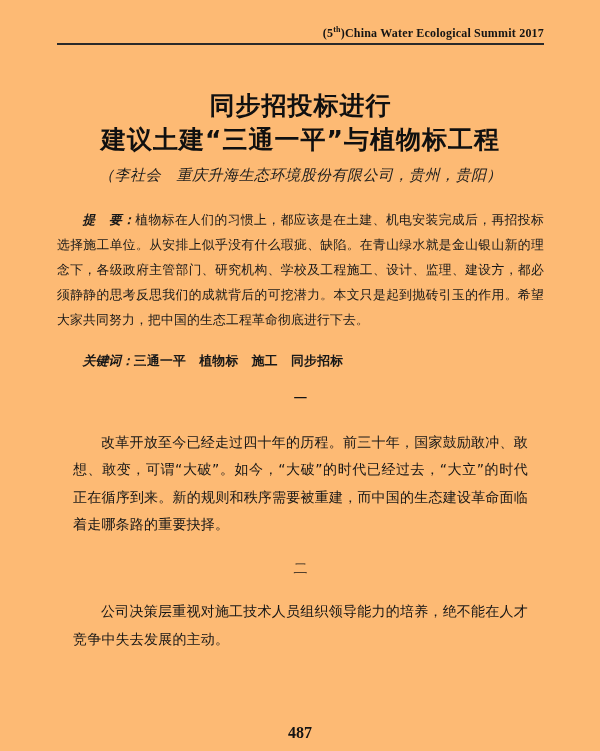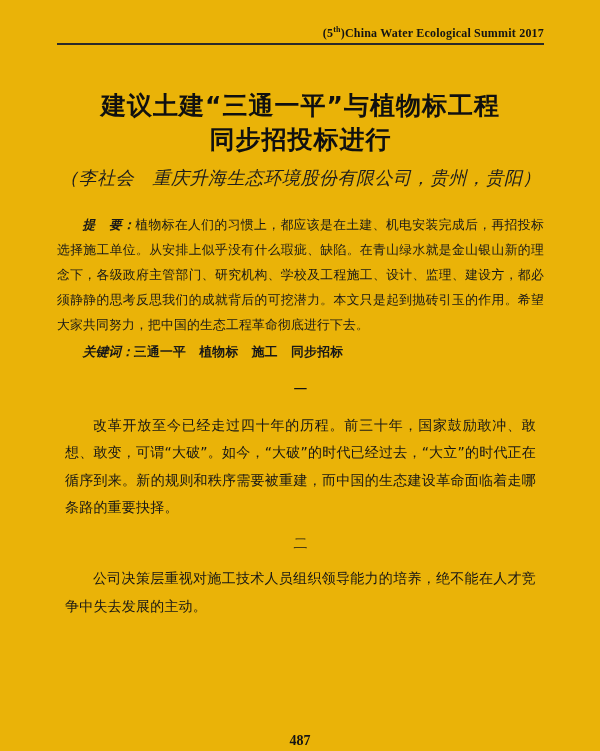--- a/index.html
+++ b/index.html
@@ -5,21 +5,21 @@
   html, body {
     margin: 0;
     padding: 0;
     background: #ffffff;
   }
   .page {
     position: relative;
     width: 600px;
     height: 751px;
     margin: 0 auto;
-    background: #eab308;
+    background: #fdba74;
     color: #1b1b1b;
     font-family: "DejaVu Sans", sans-serif;
     box-sizing: border-box;
     padding: 26px 56px 0 57px;
     overflow: hidden;
   }
   
   .running-header {
     text-align: right;
     font-family: "Liberation Serif", serif;
@@ -46,40 +46,40 @@
   .title-line {
     font-size: 25px;
     line-height: 34px;
     letter-spacing: 1px;
   }
   
   .byline {
     margin-top: 9px;
     text-align: center;
     font-style: italic;
-    font-size: 18px;
+    font-size: 15px;
     letter-spacing: 0.5px;
     color: #1d1d1d;
   }
   
   .abstract {
     margin-top: 22px;
     font-size: 12.8px;
     line-height: 25px;
     text-align: justify;
     text-indent: 2em;
     color: #181818;
     letter-spacing: 0.2px;
   }
   .abstract-label, .keywords-label {
     font-weight: bold;
     font-style: italic;
   }
   .keywords {
-    margin-top: 2px;
+    margin-top: 16px;
     font-size: 12.8px;
     line-height: 25px;
     text-indent: 2em;
     font-weight: bold;
     color: #181818;
   }
   .keywords-text {
     letter-spacing: 0.3px;
   }
   
@@ -91,50 +91,50 @@
   }
   .section-heading {
     text-align: center;
     font-size: 14px;
     line-height: 27.5px;
     margin: 0;
     font-weight: normal;
     color: #141414;
   }
   .body-text p {
-    margin: 8px;
+    margin: 16px;
     text-align: justify;
     text-indent: 2em;
     letter-spacing: 0.2px;
   }
   
   .page-number {
     position: absolute;
     left: 0;
     right: 0;
-    bottom: 2px;
+    bottom: 9px;
     text-align: center;
     font-family: "Liberation Serif", serif;
     font-weight: bold;
-    font-size: 14px;
+    font-size: 16px;
     color: #141414;
   }
 </style>
 </head>
 <body>
 
 <div class="page">
 
   <div class="running-header">
     <span>(5</span><sup>th</sup><span>)China Water Ecological Summit 2017</span>
   </div>
 
   <div class="title-block">
+    <div class="title-line">同步招投标进行</div>
     <div class="title-line">建议土建“三通一平”与植物标工程</div>
-    <div class="title-line">同步招投标进行</div>
   </div>
 
   <div class="byline">（李社会　重庆升海生态环境股份有限公司，贵州，贵阳）</div>
 
   <div class="abstract">
     <span class="abstract-label">提　要：</span><span>植物标在人们的习惯上，都应该是在土建、机电安装完成后，再招投标选择施工单位。从安排上似乎没有什么瑕疵、缺陷。在青山绿水就是金山银山新的理念下，各级政府主管部门、研究机构、学校及工程施工、设计、监理、建设方，都必须静静的思考反思我们的成就背后的可挖潜力。本文只是起到抛砖引玉的作用。希望大家共同努力，把中国的生态工程革命彻底进行下去。</span>
   </div>
 
   <div class="keywords">
     <span class="keywords-label">关键词：</span><span class="keywords-text">三通一平　植物标　施工　同步招标</span>

